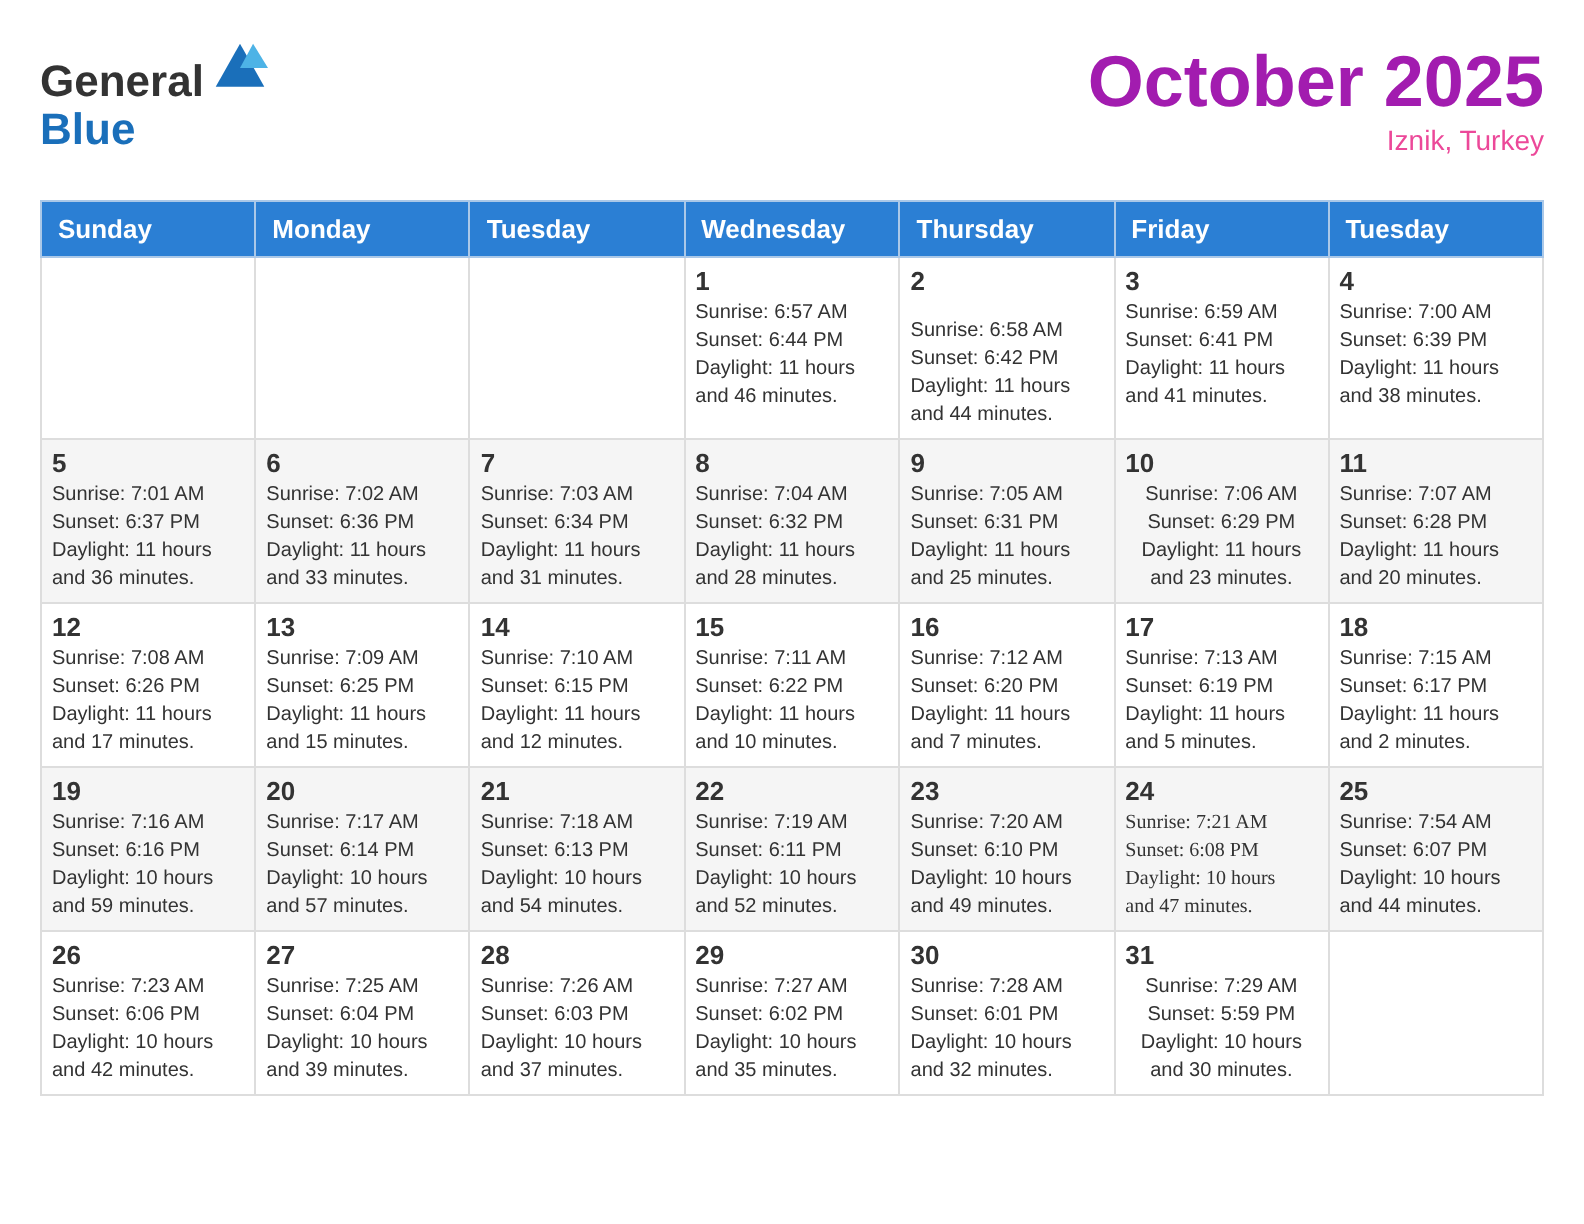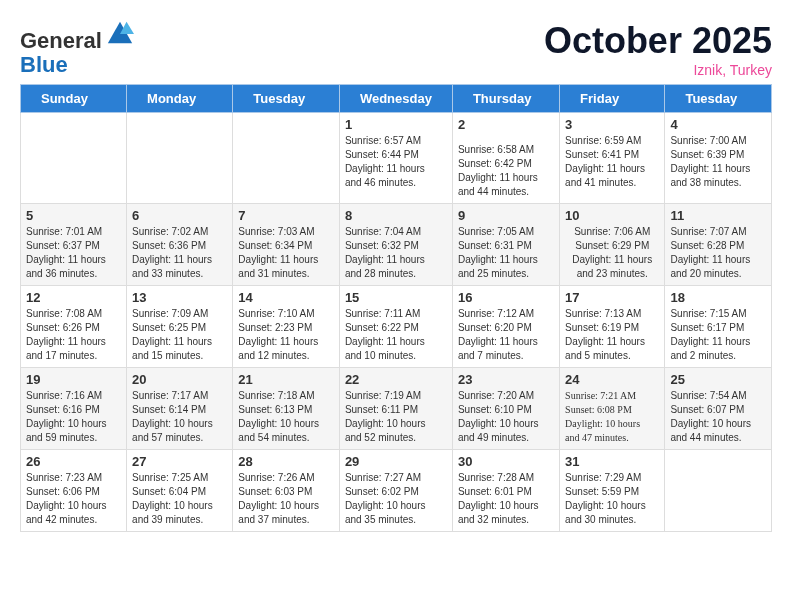--- a/index.html
+++ b/index.html
@@ -7,21 +7,21 @@
       font-family: Arial, sans-serif;
       background: #fff;
       width: 792px;
       min-height: 612px;
       padding: 20px;
     }
     .header {
       display: flex;
       justify-content: space-between;
       align-items: flex-start;
-      margin-bottom: 6px;
+      margin-bottom: 22px;
     }
     .logo {
       display: flex;
       align-items: center;
     }
     .logo-text {
       font-size: 22px;
       font-weight: bold;
       line-height: 1.1;
     }
@@ -31,36 +31,36 @@
       width: 28px;
       height: 28px;
       margin-left: 4px;
     }
     .title-block {
       text-align: right;
     }
     .month-title {
       font-size: 36px;
       font-weight: bold;
-      color: #0f172a;
+      color: #a21caf;
     }
     .location {
       font-size: 14px;
       color: #ec4899;
     }
     .calendar {
       width: 100%;
       border-collapse: collapse;
       border: 1px solid #ccc;
     }
     .calendar th {
       background: #2b7fd4;
       color: #fff;
       font-size: 13px;
-      padding: 6px 20px;
+      padding: 6px 8px;
       text-align: left;
       border: 1px solid #aac8e8;
     }
     .calendar td {
       vertical-align: top;
       border: 1px solid #ddd;
       padding: 4px 5px;
       width: 108px;
       min-height: 80px;
       font-size: 10.5px;
@@ -215,21 +215,21 @@
         <td>
           <span class="day-number">13</span>
           <div class="day-info" style="white-space: pre-line;">Sunrise: 7:09 AM
 Sunset: 6:25 PM
 Daylight: 11 hours
 and 15 minutes.</div>
         </td>
         <td>
           <span class="day-number">14</span>
           <div class="day-info" style="white-space: pre-line;">Sunrise: 7:10 AM
-Sunset: 2:23 PM
+Sunset: 6:15 PM
 Daylight: 11 hours
 and 12 minutes.</div>
         </td>
         <td>
           <span class="day-number">15</span>
           <div class="day-info" style="white-space: pre-line;">Sunrise: 7:11 AM
 Sunset: 6:22 PM
 Daylight: 11 hours
 and 10 minutes.</div>
         </td>
@@ -337,21 +337,21 @@
         </td>
         <td>
           <span class="day-number">30</span>
           <div class="day-info" style="white-space: pre-line;">Sunrise: 7:28 AM
 Sunset: 6:01 PM
 Daylight: 10 hours
 and 32 minutes.</div>
         </td>
         <td>
           <span class="day-number">31</span>
-          <div class="day-info" style="white-space: pre-line;">Sunrise: 7:29 AM
+          <div class="day-info" style="white-space: pre-line; text-align: center;">Sunrise: 7:29 AM
 Sunset: 5:59 PM
 Daylight: 10 hours
 and 30 minutes.</div>
         </td>
         <td class="empty-cell"></td>
       </tr>
     </tbody>
 </table>
 
 </body></html>

